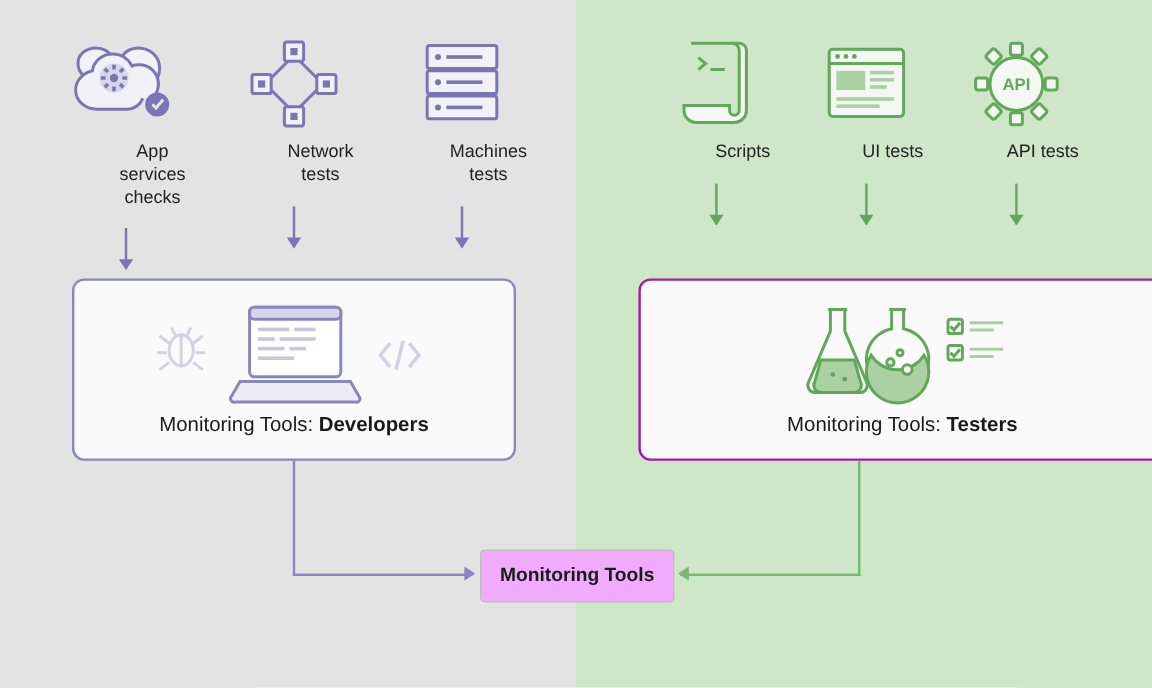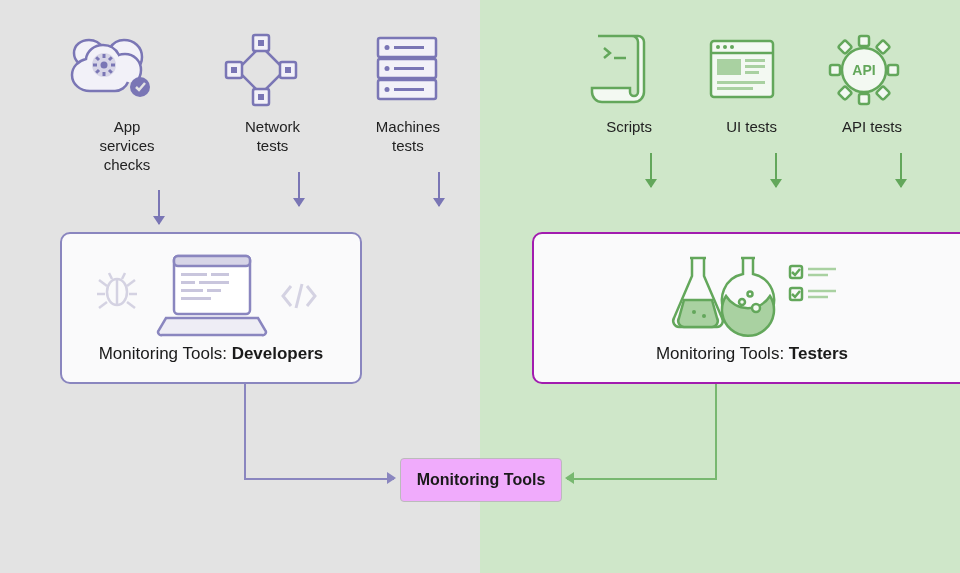--- a/index.html
+++ b/index.html
@@ -25,21 +25,21 @@
     display: flex;
     justify-content: space-between;
     align-items: flex-start;
   }
   .left-half .items-row { left: 50px; width: 390px; }
   .right-half .items-row { left: 62px; width: 360px; }
 
   .item {
     display: flex;
     flex-direction: column;
-    align-items: flex-end;
+    align-items: center;
     width: 110px;
   }
   .item .icon-slot { height: 80px; display: flex; align-items: center; justify-content: center; }
   .item .label {
     margin-top: 8px;
     font-size: 15px;
     color: #222;
     text-align: center;
     line-height: 1.25;
     margin-left: 44px;
@@ -69,21 +69,21 @@
     top: 232px;
     height: 152px;
     border-radius: 10px;
     background: #fafafb;
     display: flex;
     flex-direction: column;
     align-items: center;
     justify-content: flex-end;
     padding-bottom: 18px;
   }
-  .left-half .box { left: 60px; width: 302px; border: 2px solid #8a86bf; }
+  .left-half .box { left: 60px; width: 370px; border: 2px solid #8a86bf; }
   .right-half .box { left: 52px; width: 440px; border: 2px solid #a21caf; }
 
   .box-illus {
     position: absolute;
     top: 18px;
     left: 50%;
     transform: translateX(-50%);
   }
 
   .box-text {

